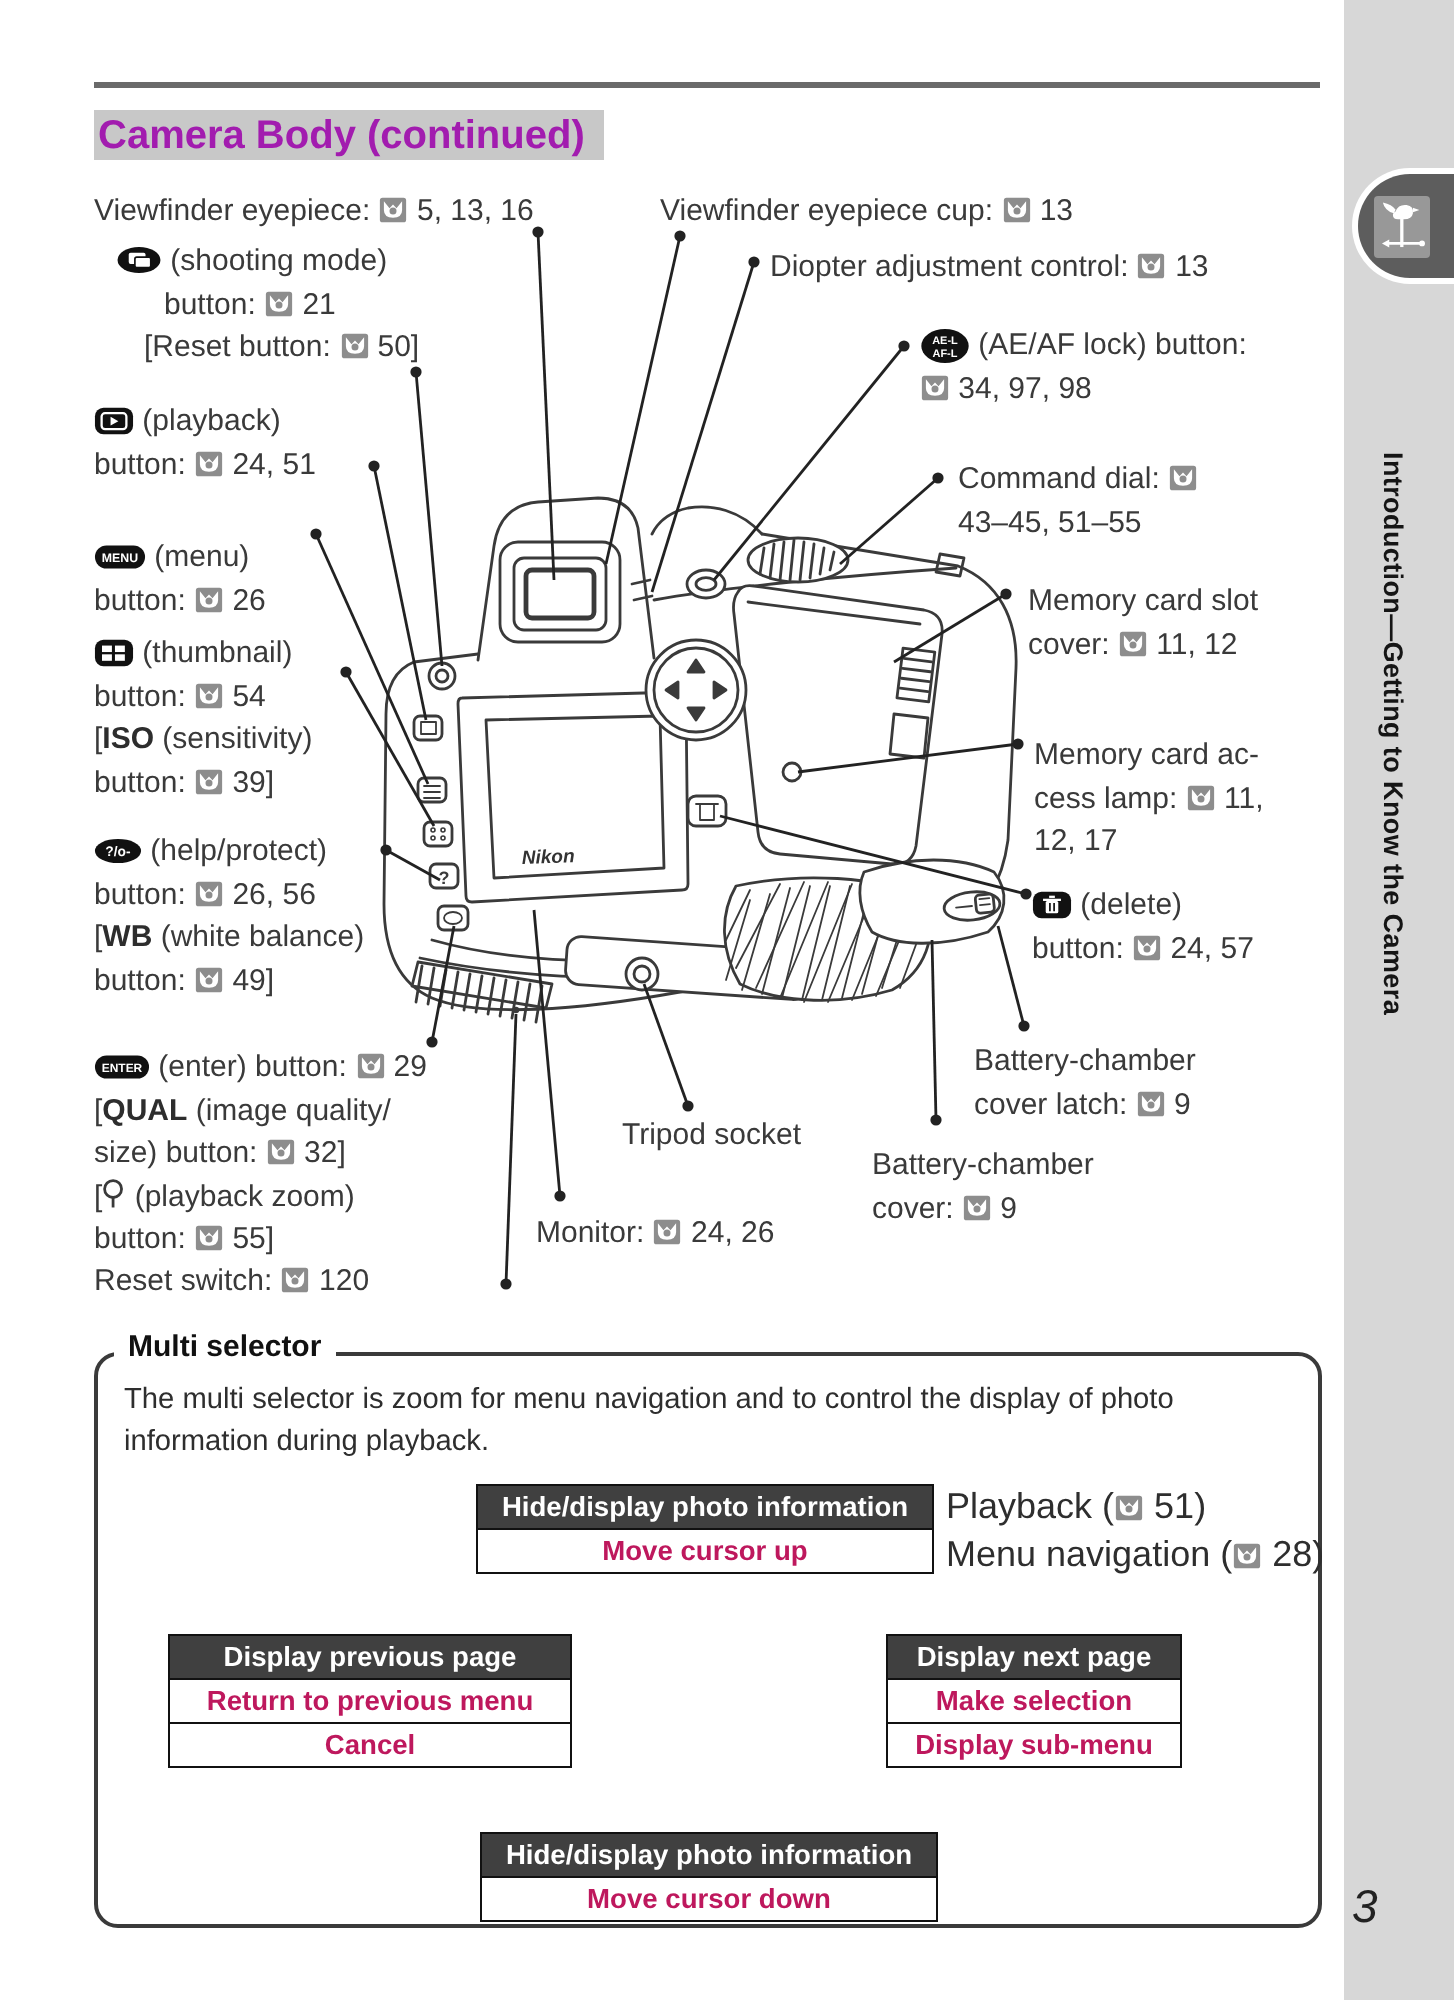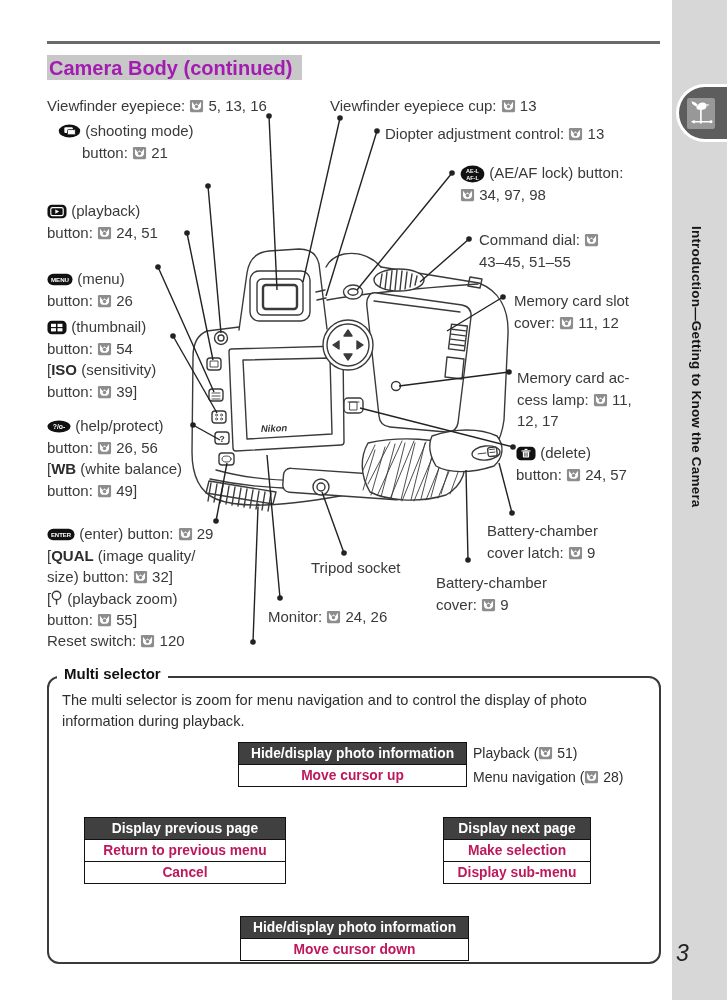--- a/index.html
+++ b/index.html
@@ -17,21 +17,21 @@
   .ic{display:inline-block;}
   #co-shooting-mode .rl:nth-child(2){margin-left:24px;}
   #co-shooting-mode .rl:nth-child(3){margin-left:14px;}
   
   #ms-box{left:47px;top:676px;width:610px;height:284px;border:2px solid #3a3a3a;border-radius:12px;background:#fff;}
   #ms-title{left:57px;top:665px;background:#fff;padding:0 7px;font-size:15px;font-weight:bold;color:#111;}
   #ms-desc{left:62px;top:690px;width:586px;font-size:14.6px;line-height:21px;color:#2e2e2e;}
   .tbl{position:absolute;border:1.5px solid #111;background:#fff;box-sizing:border-box;}
   .tbl .hd{background:#404040;color:#fff;font-weight:bold;font-size:13.8px;line-height:19px;text-align:center;padding:1px 2px;}
   .tbl .row{border-top:1.5px solid #111;color:#be185d;font-weight:bold;font-size:13.8px;line-height:19px;text-align:center;padding:1px 2px;}
-  #ms-notes{left:473px;top:741px;font-size:14px;line-height:24px;color:#2e2e2e;}
+  #ms-notes{left:473px;top:741px;font-size:18px;line-height:24px;color:#2e2e2e;}
   
   #side-band{left:672px;top:0;width:55px;height:1000px;background:#d7d7d7;}
   #side-tab{left:676px;top:84px;width:51px;height:58px;background:#5d5d5d;
             border:3px solid #fff;border-right:none;border-radius:32px 0 0 32px;box-sizing:border-box;}
   #tab-icon-bg{left:687px;top:98px;width:28px;height:31px;background:#989898;border-radius:2px;}
   #side-chapter{left:689px;top:226px;height:320px;writing-mode:vertical-rl;
                 font-size:13.5px;font-weight:bold;color:#151515;letter-spacing:0.2px;white-space:nowrap;}
   #page-num{left:676px;top:940px;font-size:23px;font-style:italic;color:#222;}
   svg text{font-family:"Liberation Sans",sans-serif;}
 </style>
@@ -317,20 +317,23 @@
         <use href="#sym-ref"></use>
       </svg> 13</div>
   </div>
 <div class="callout" id="co-shooting-mode" style="left:58px;top:120px">
     <div class="rl"><svg width="23" height="14" class="ic" style="vertical-align: -2px;">
         <use href="#sym-shooting"></use>
       </svg> (shooting mode)</div>
     <div class="rl">button: <svg width="15" height="14" class="ic" style="vertical-align: -2px;">
         <use href="#sym-ref"></use>
       </svg> 21</div>
+    <div class="rl">[Reset button: <svg width="15" height="14" class="ic" style="vertical-align: -2px;">
+        <use href="#sym-ref"></use>
+      </svg> 50]</div>
   </div>
 <div class="callout" id="co-playback" style="left:47px;top:200px">
     <div class="rl"><svg width="20" height="15" class="ic" style="vertical-align: -3px;">
         <use href="#sym-playback"></use>
       </svg> (playback)</div>
     <div class="rl">button: <svg width="15" height="14" class="ic" style="vertical-align: -2px;">
         <use href="#sym-ref"></use>
       </svg> 24, 51</div>
   </div>
 <div class="callout" id="co-menu" style="left:47px;top:268px">

